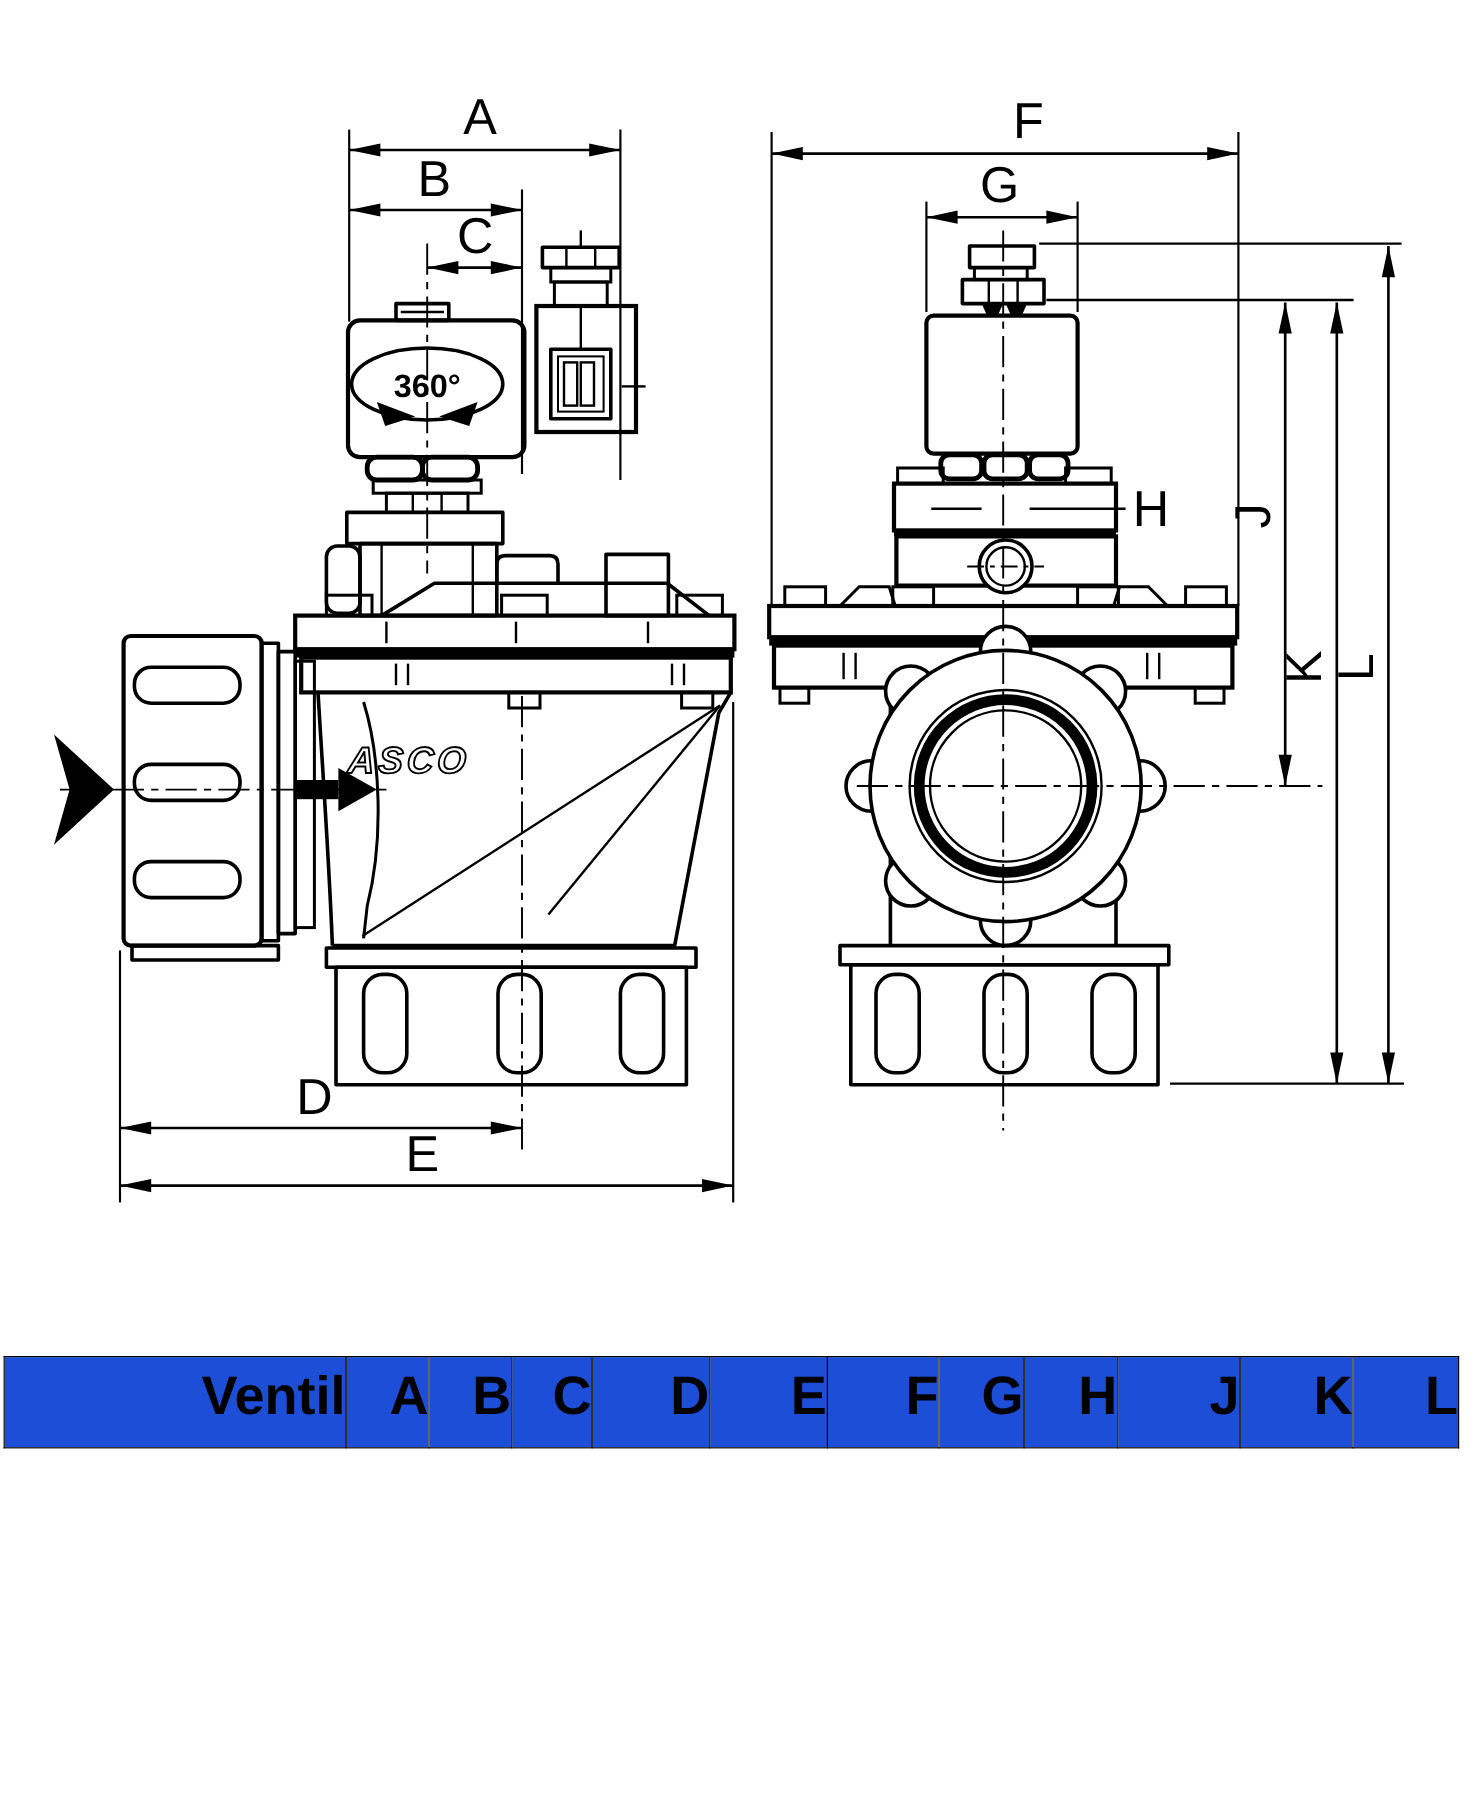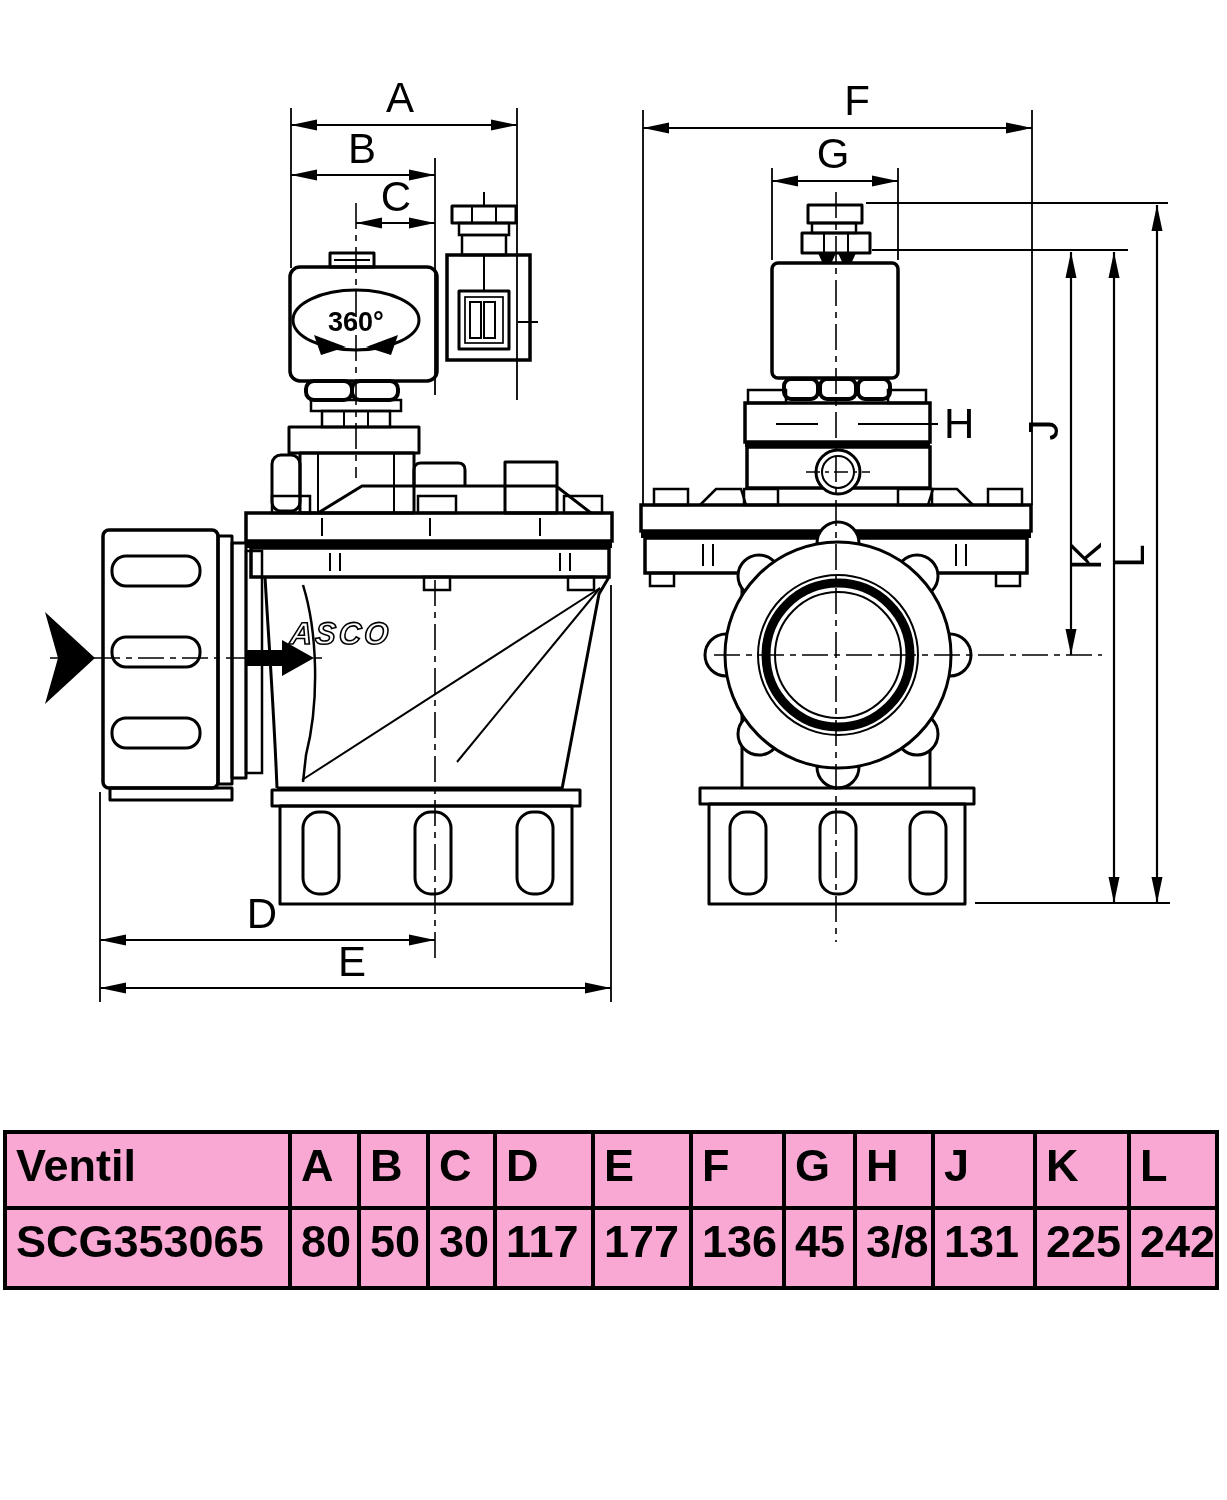--- a/index.html
+++ b/index.html
@@ -22,23 +22,23 @@
   text.dimlab { font:400 42px "Liberation Sans", sans-serif; fill:#000; }
   text.rot    { font:400 42px "Liberation Sans", sans-serif; fill:#000; }
   text.deg    { font:700 27px "Liberation Sans", sans-serif; fill:#000; }
   text.logo   { font:italic 700 31px "Liberation Sans", sans-serif; fill:#fff;
                 stroke:#000; stroke-width:1.6; letter-spacing:3px; }
 
   
   table.dims { position:absolute; left:3px; top:1130px; border-collapse:collapse;
                table-layout:fixed; }
   table.dims th, table.dims td {
-      border:4px solid #000000; font:700 45px "Liberation Sans", sans-serif;
-      color:#000; text-align:left; vertical-align:top;
-      padding:6px 0 0 9px; background:#f9a8d4; overflow:hidden; white-space:nowrap; }
+      border:1px solid #000000; font:700 45px "Liberation Sans", sans-serif;
+      color:#000; text-align:right; vertical-align:top;
+      padding:6px 0 0 9px; background:#1d4ed8; overflow:hidden; white-space:nowrap; }
 </style>
 </head>
 <body>
 
 <div class="page">
 
 <svg width="1227" height="1125" viewBox="0 0 1227 1125">
   <defs>
     <marker id="arr" markerUnits="userSpaceOnUse" markerWidth="30" markerHeight="14" refX="28" refY="7" orient="auto-start-reverse">
       <path d="M28,7 L2,1.5 L2,12.5 Z" fill="#000"></path>
@@ -318,30 +318,16 @@
     <th>C</th>
     <th>D</th>
     <th>E</th>
     <th>F</th>
     <th>G</th>
     <th>H</th>
     <th>J</th>
     <th>K</th>
     <th>L</th>
   </tr>
-  <tr style="height:80px">
-    <td>SCG353065</td>
-    <td>80</td>
-    <td>50</td>
-    <td>30</td>
-    <td>117</td>
-    <td>177</td>
-    <td>136</td>
-    <td>45</td>
-    <td>3/8</td>
-    <td>131</td>
-    <td>225</td>
-    <td>242</td>
-  </tr>
 </tbody>
     </table>
 
 </div>
 
 </body></html>

